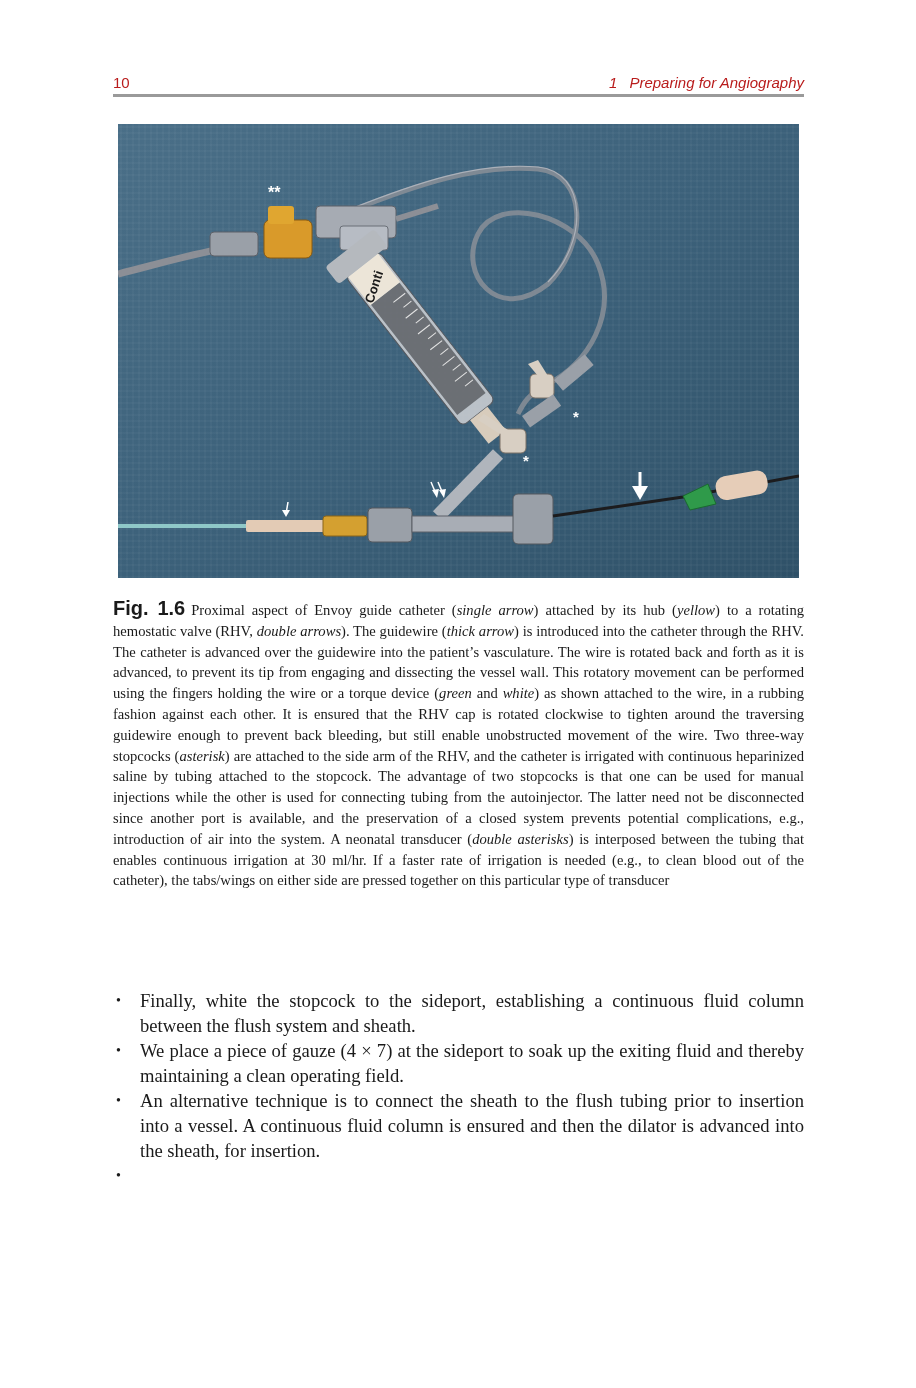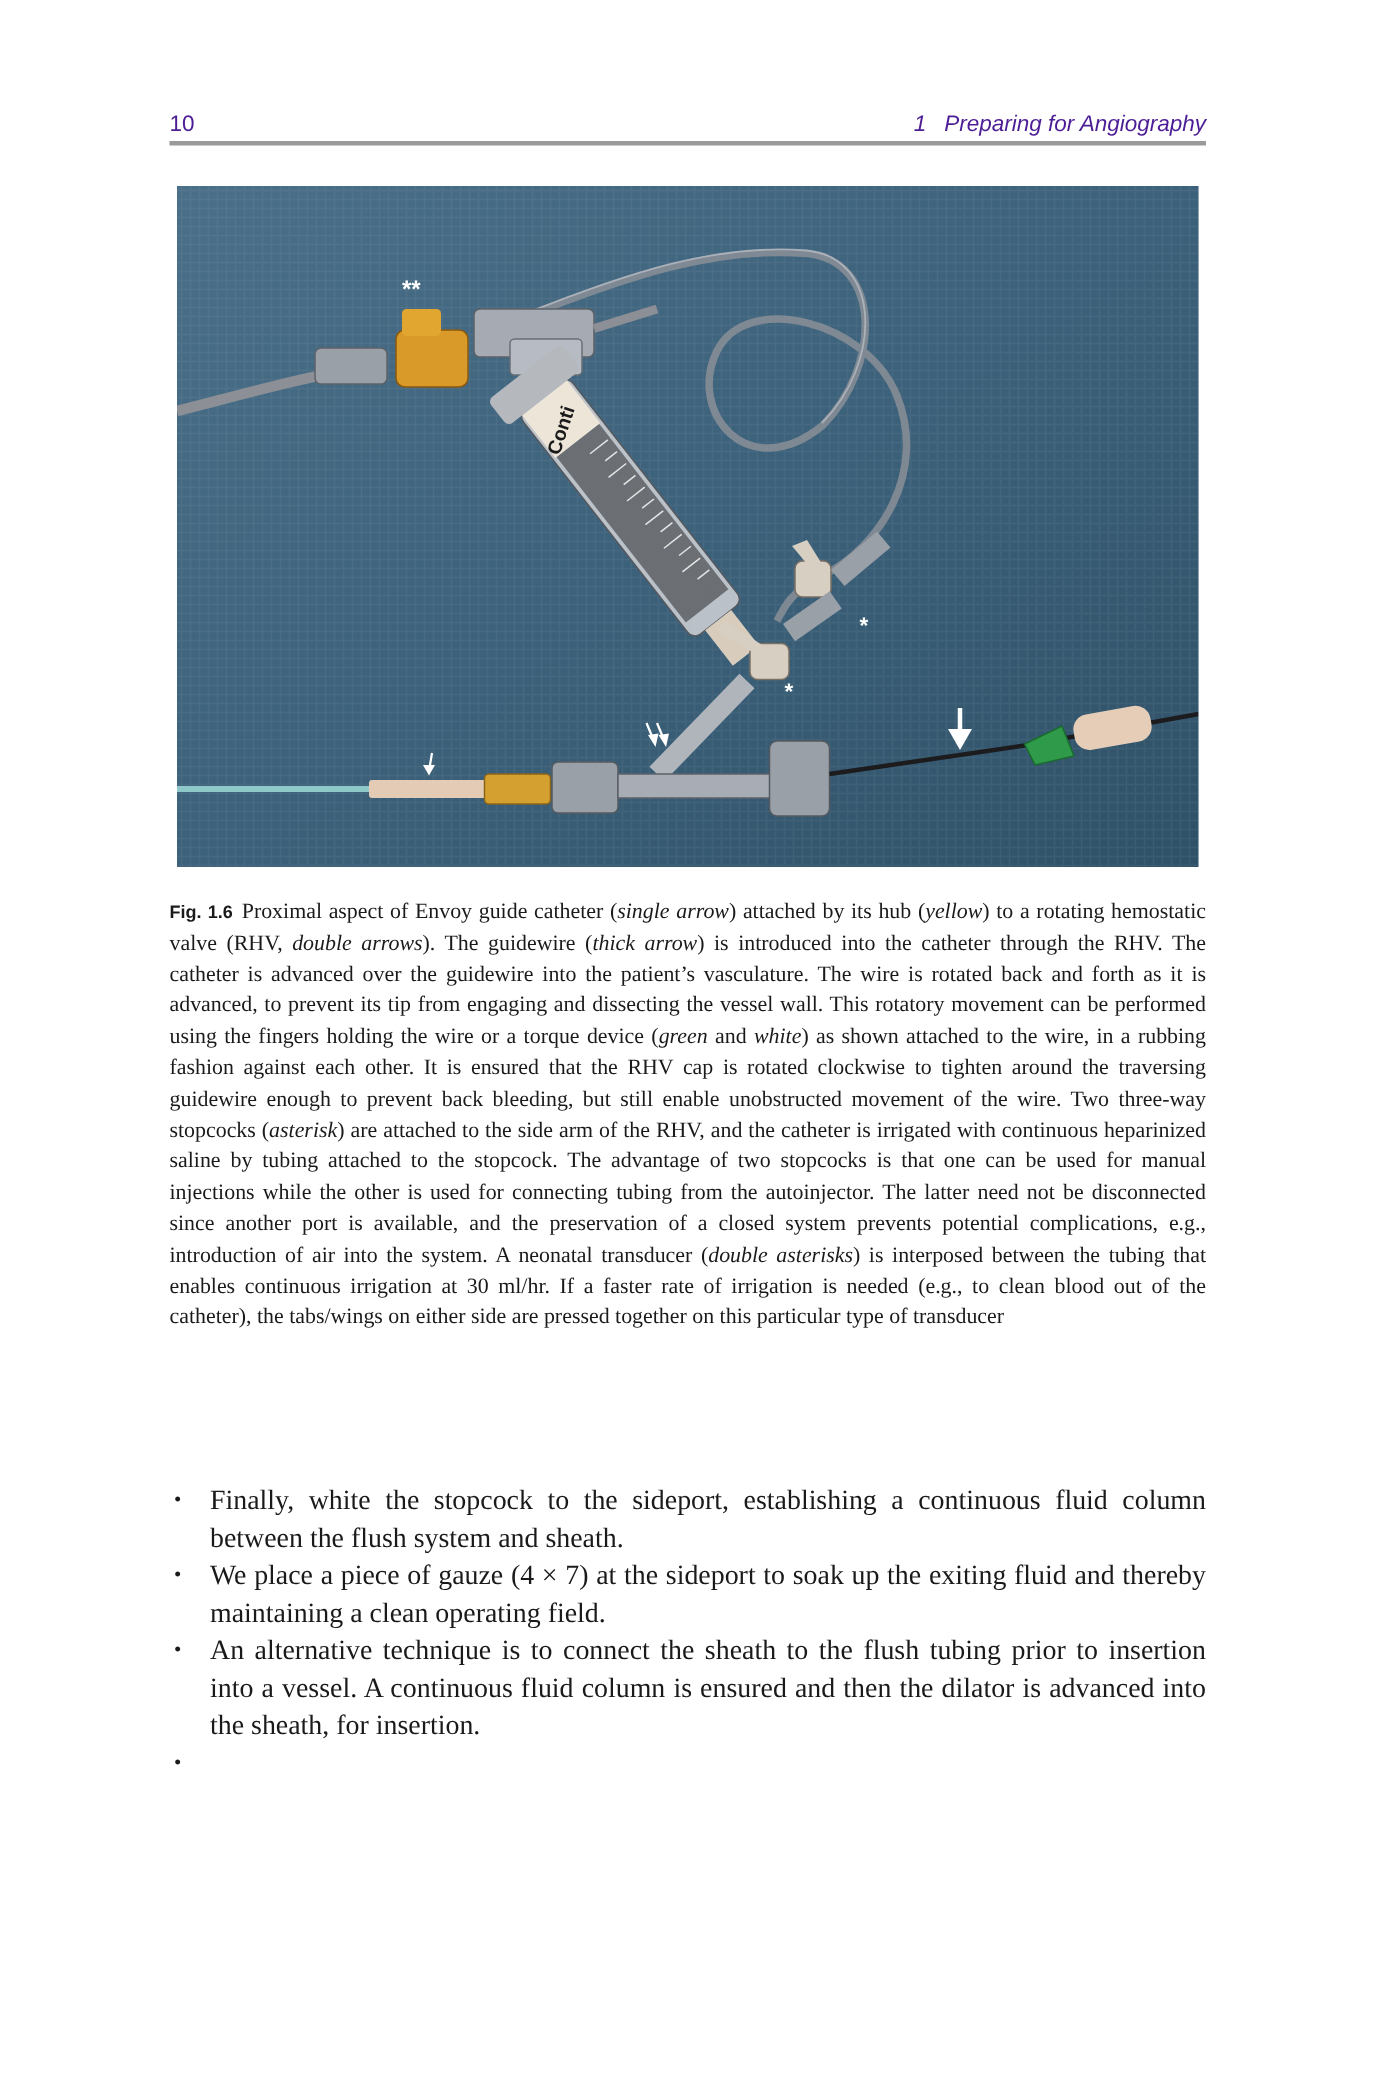--- a/index.html
+++ b/index.html
@@ -1,38 +1,38 @@
 <!DOCTYPE html>
 <html><head>
 <meta charset="utf-8">
 <style>
   html, body { margin: 0; padding: 0; background: #ffffff; }
   body { width: 916px; height: 1388px; position: relative; overflow: hidden; }
   .running-head {
     position: absolute; left: 113px; top: 72px; width: 691px; height: 22px;
-    font-family: "Liberation Sans", sans-serif; font-size: 15px; color: #4c1d95;
+    font-family: "Liberation Sans", sans-serif; font-size: 15px; color: #b91c1c;
   }
   .running-head .page-num { position: absolute; left: 0; top: 2px; }
   .running-head .chapter { position: absolute; right: 0; top: 2px; font-style: italic; }
   .running-head .chapter .chap-num { margin-right: 12px; }
   .head-rule {
     position: absolute; left: 113px; top: 94px; width: 691px; height: 3px; background: #9a9a9a;
   }
   .figure {
     position: absolute; left: 118px; top: 124px; width: 681px; height: 454px;
     background: #3a5f78; overflow: hidden;
   }
   .figure svg { display: block; }
   .caption {
     position: absolute; left: 113px; top: 598px; width: 691px;
     font-family: "Liberation Serif", serif; font-size: 14.6px; line-height: 20.8px;
     color: #1a1a1a; text-align: justify;
   }
   .caption .fig-label {
-    font-family: "Liberation Sans", sans-serif; font-weight: bold; font-size: 12px; margin-right: 6px;
+    font-family: "Liberation Sans", sans-serif; font-weight: bold; font-size: 20px; margin-right: 6px;
   }
   .caption i { font-style: italic; }
   .bullets {
     position: absolute; left: 113px; top: 988px; width: 691px; margin: 0; padding: 0; list-style: none;
     font-family: "Liberation Serif", serif; font-size: 18.6px; line-height: 25px; color: #1a1a1a;
   }
   .bullets li { position: relative; padding-left: 27px; text-align: justify; margin: 0; }
   .bullets li .bullet {
     position: absolute; left: 3px; top: 0; font-size: 14px;
   }

